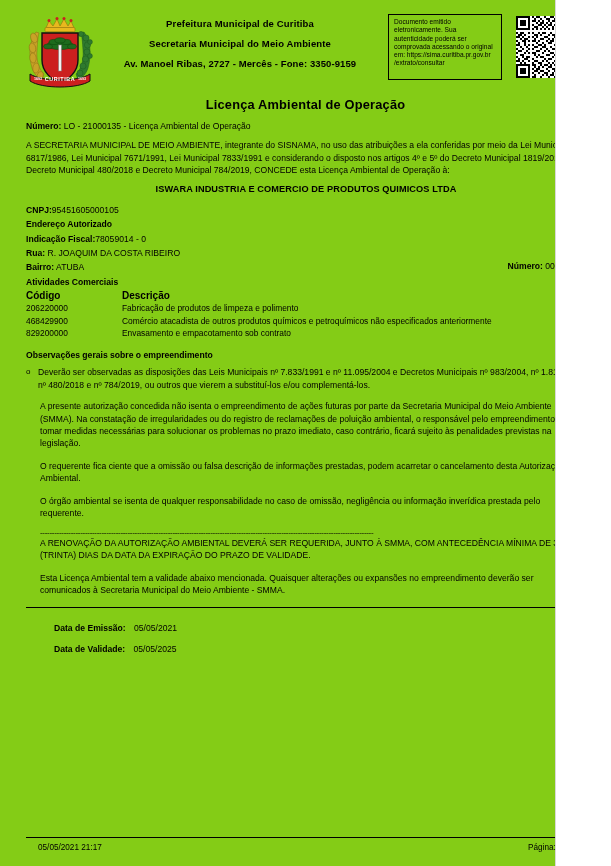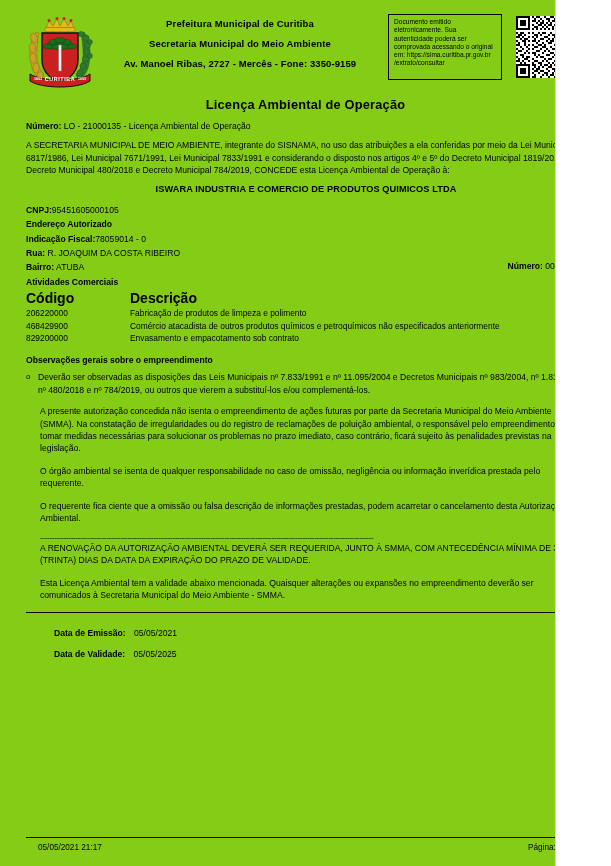--- a/index.html
+++ b/index.html
@@ -143,22 +143,22 @@
   
   .act-table {
     width: 100%;
     border-collapse: collapse;
     font-size: 8.4px;
     margin-top: 1px;
   }
   .act-table th {
     text-align: left;
     font-weight: bold;
-    font-size: 14px;
-    padding: 0 8px 2px 0;
+    font-size: 10px;
+    padding: 0 0 2px 0;
     vertical-align: top;
   }
   .act-table td {
     text-align: left;
     font-weight: normal;
     padding: 0 0 1px 0;
     vertical-align: top;
     line-height: 11.4px;
   }
   .act-table .c-code { width: 96px; }
@@ -656,22 +656,22 @@
     </table>
 
     <div class="obs-head">Observações gerais sobre o empreendimento</div>
 
     <div class="bullet-row">
       <span class="mark">o</span>
       <span>Deverão ser observadas as disposições das Leis Municipais nº 7.833/1991 e nº 11.095/2004 e Decretos Municipais nº 983/2004, nº 1.819/2011,  nº 480/2018 e nº 784/2019, ou outros que vierem a substituí-los e/ou complementá-los.</span>
     </div>
 
     <p class="indent-para">A presente autorização concedida não isenta o empreendimento de ações futuras por parte da Secretaria Municipal do Meio Ambiente (SMMA). Na constatação de irregularidades ou do registro de reclamações de poluição ambiental, o responsável pelo empreendimento deverá tomar medidas necessárias para solucionar os problemas no prazo imediato, caso contrário, ficará sujeito às penalidades previstas na legislação.</p>
+    <p class="plain-para">O requerente fica ciente que a omissão ou falsa descrição de informações prestadas, podem acarretar o cancelamento desta Autorização Ambiental.</p>
     <p class="plain-para">O órgão ambiental se isenta de qualquer responsabilidade no caso de omissão, negligência ou informação inverídica prestada pelo requerente.</p>
-    <p class="plain-para">O requerente fica ciente que a omissão ou falsa descrição de informações prestadas, podem acarretar o cancelamento desta Autorização Ambiental.</p>
 
     <div class="dotted-sep">---------------------------------------------------------------------------------------------------------------------------------------------</div>
 
     <p class="upper-para">A RENOVAÇÃO DA AUTORIZAÇÃO AMBIENTAL DEVERÁ SER REQUERIDA, JUNTO À SMMA, COM ANTECEDÊNCIA MÍNIMA DE 30 (TRINTA) DIAS DA DATA DA EXPIRAÇÃO DO PRAZO DE VALIDADE.</p>
     <p class="plain-para">Esta Licença Ambiental tem a validade abaixo mencionada. Quaisquer alterações ou expansões no empreendimento deverão ser comunicados à Secretaria Municipal do Meio Ambiente - SMMA.</p>
 
     <hr class="hr-solid">
 
     <div class="date-row">
       <span class="lbl">Data de Emissão:</span>

